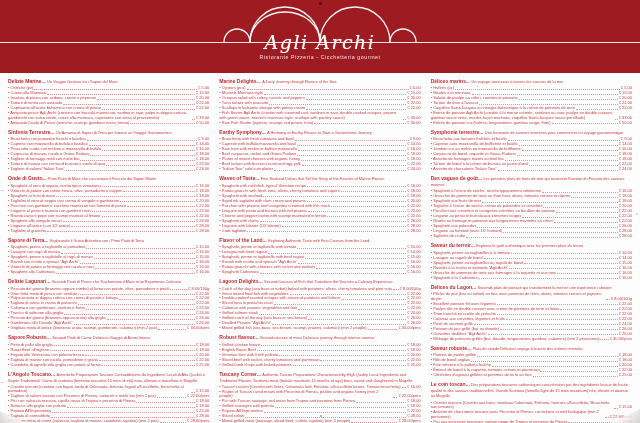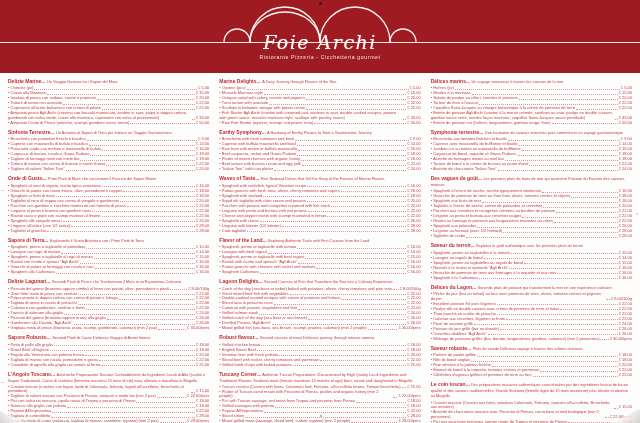--- a/index.html
+++ b/index.html
@@ -54,21 +54,21 @@
       <svg width="220" height="73" viewBox="0 0 220 73">
         <path d="M 14 42 A 13 13 0 0 1 40 42" fill="none" stroke="#ffffff" stroke-width="1.3" opacity="0.95"></path>
         <path d="M 40 42 A 35 35 0 0 1 110 42 A 35 35 0 0 1 180 42" fill="none" stroke="#ffffff" stroke-width="1.3" opacity="0.95" transform="translate(0,0) scale(1,1)"></path>
         <path d="M 40 42 A 35 30 0 0 1 110 42" fill="none" stroke="#ffffff" stroke-width="1.4" opacity="0.95"></path>
         <path d="M 110 42 A 35 30 0 0 1 180 42" fill="none" stroke="#ffffff" stroke-width="0" opacity="0"></path>
         <path d="M 110 42 A 13 13 0 0 1 136 42" fill="none" stroke="#ffffff" stroke-width="0" opacity="0"></path>
         <path d="M 47 42 A 31 31 0 0 1 109 42" fill="none" stroke="#ffffff" stroke-width="1.4" opacity="0"></path>
         <path d="M 180 42 A 13 13 0 0 0 206 42" fill="none" stroke="#ffffff" stroke-width="0" opacity="0"></path>
         <path d="M 180 42 A 13 13 0 0 1 206 42" fill="none" stroke="#ffffff" stroke-width="1.3" opacity="0.95"></path>
       </svg>
-      <div class="brand-title">Foie Archi</div>
+      <div class="brand-title">Agli Archi</div>
       <div class="brand-sub">Ristorante Pizzeria - Cicchetteria gourmet</div>
     </div>
   </div>
 
   <div class="content">
       <div class="col">
         <div class="sec">
           <div class="sec-h"><span class="t">Delizie Marine... </span><span class="tag">Un Viaggio Gustoso tra i Sapori del Mare</span></div>
           <div class="item">
             <span class="nm">Ostriche (pz)</span>

